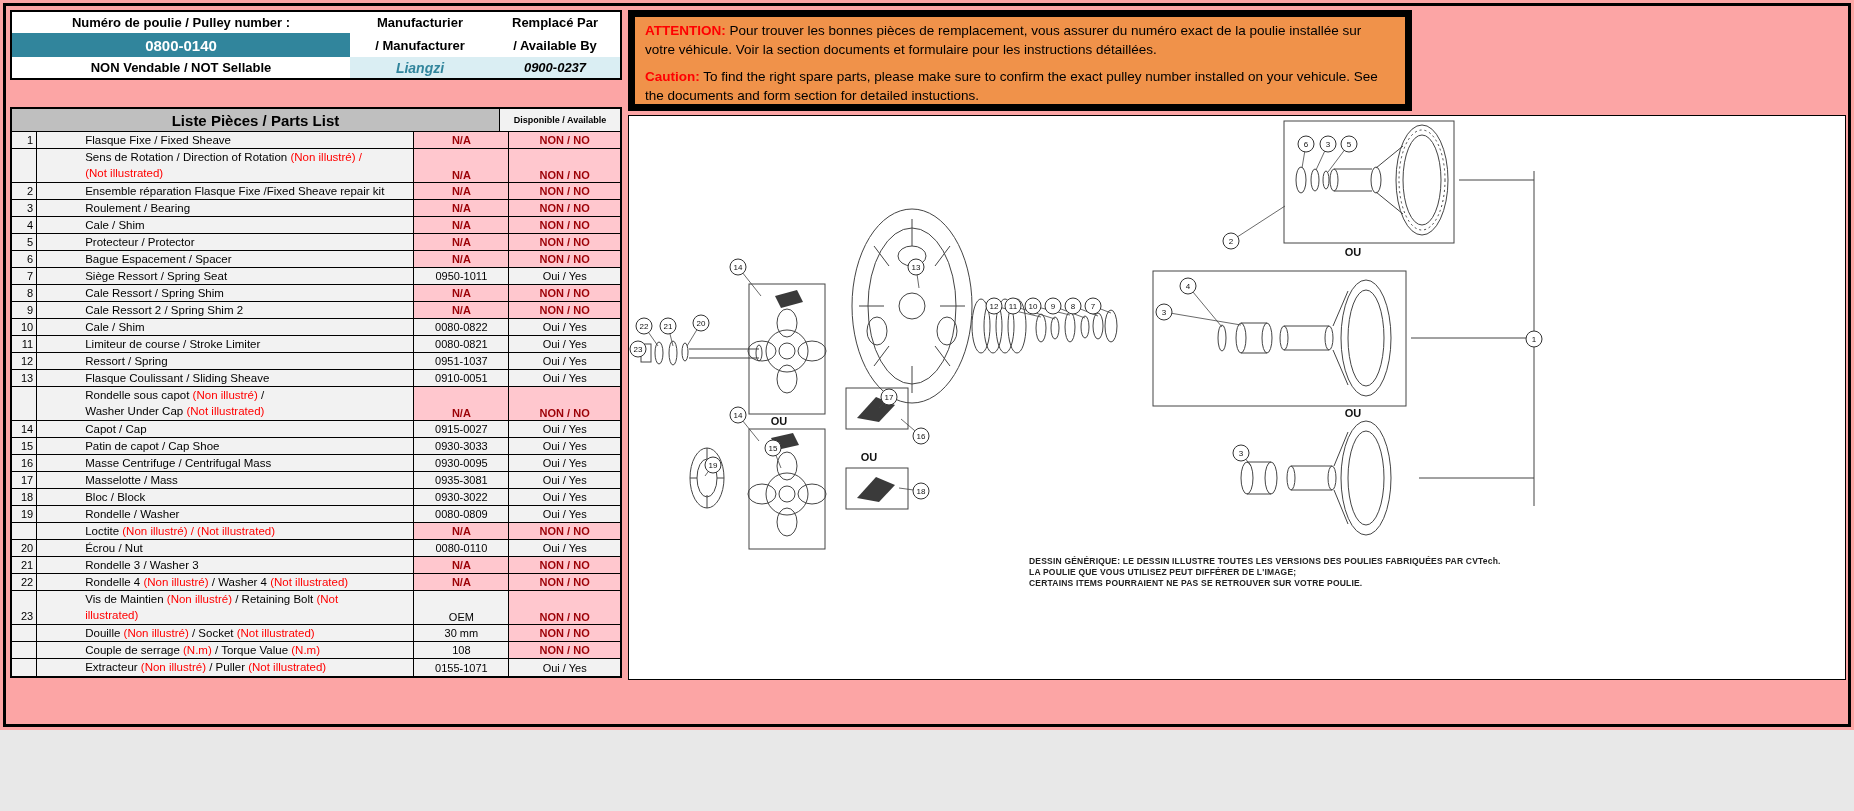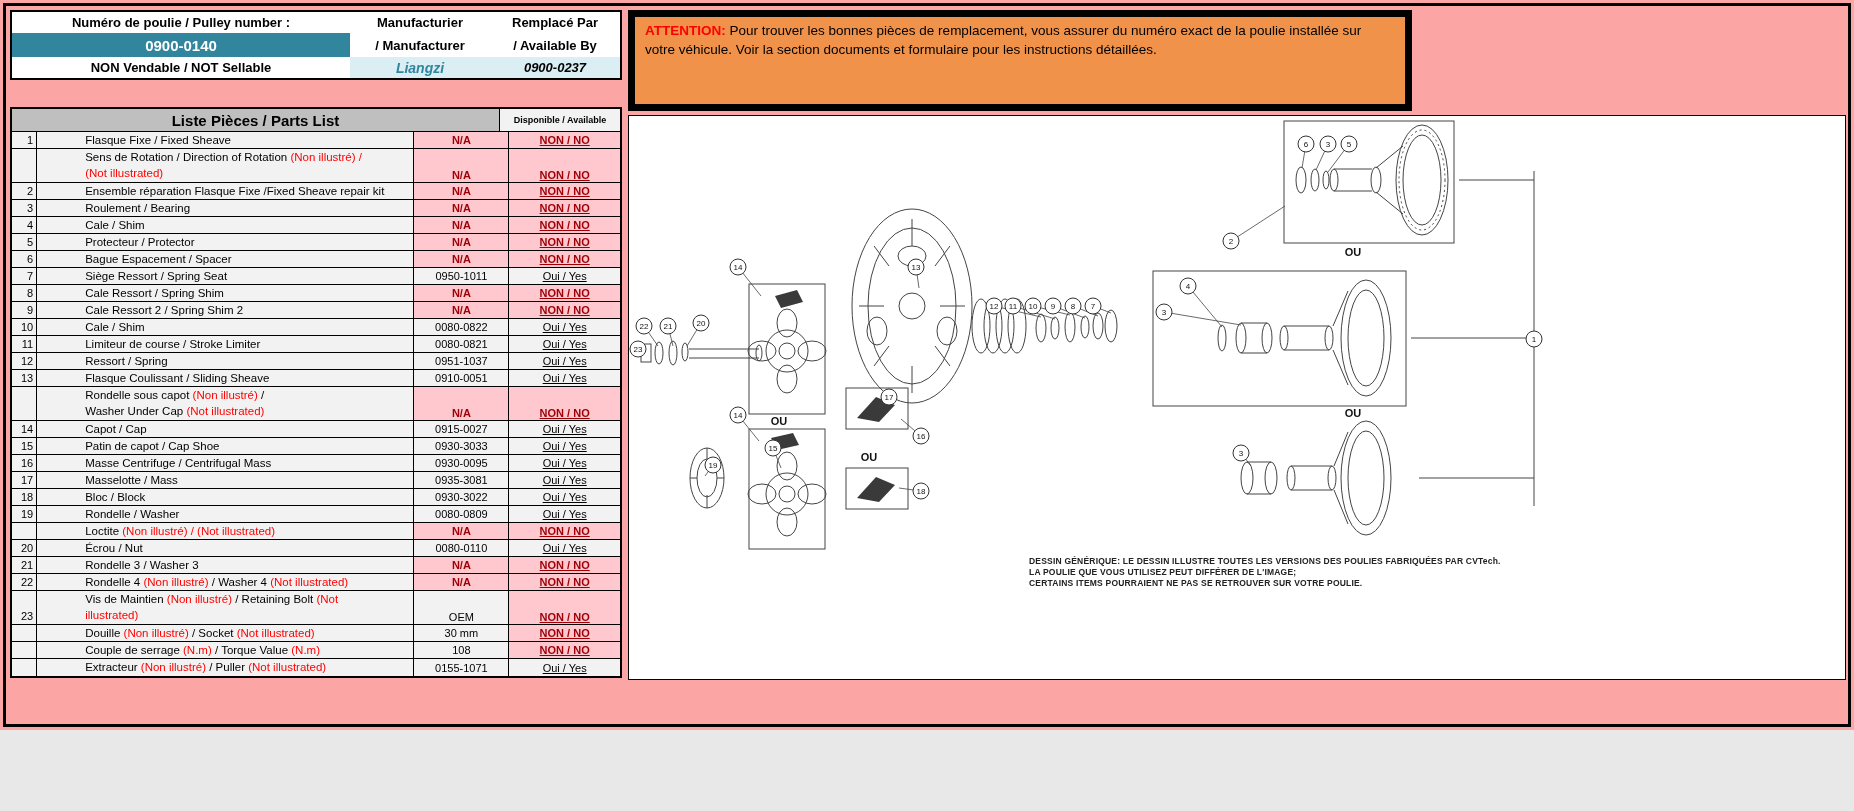--- a/index.html
+++ b/index.html
@@ -58,21 +58,21 @@
   .cname {
     width:361px; border-right:1px solid #000; padding-left:4px; font-size:11.5px;
     color:#000; line-height:16px; display:block;margin-left:44px;
   }
   .cpart {
     width:103px; border-right:1px solid #000; text-align:center; font-size:11px;
     display:flex; align-items:center; justify-content:center; color:#000;
   }
   .cavail {
     width:120px; font-size:11px;
-    display:flex; align-items:center; justify-content:center; color:#000;text-decoration:underline;
+    display:flex; align-items:center; justify-content:center; color:#000;
   }
   .prow.tall .cpart, .prow.tall .cavail { align-items:flex-end; padding-bottom:1px; }
   .bad { background:#FFC7CE; color:#9C0006; font-weight:bold; }
   .red { color:#FF0000; }
 
   
   .diagram {
     position:absolute; left:628px; top:115px; width:1218px; height:565px;
     border:1px solid #000; background:#fff;
   }
@@ -85,31 +85,32 @@
 </head>
 <body>
 
 <div class="page">
 
   <div class="info">
     <div class="c">Numéro de poulie / Pulley number :</div>
     <div class="c">Manufacturier</div>
     <div class="c">Remplacé Par</div>
 
-    <div class="c teal-bar">0900-0140</div>
+    <div class="c teal-bar">0800-0140</div>
     <div class="c">/ Manufacturer</div>
     <div class="c">/ Available By</div>
 
     <div class="c">NON Vendable / NOT Sellable</div>
     <div class="c ltblue teal-text">Liangzi</div>
     <div class="c ltblue">0900-0237</div>
   </div>
 
   <div class="attention">
     <p><span class="redbold">ATTENTION:</span><span> Pour trouver les bonnes pièces de remplacement, vous assurer du numéro exact de la poulie installée sur votre véhicule. Voir la section documents et formulaire pour les instructions détaillées.</span></p>
+    <p><span class="redbold">Caution:</span><span> To find the right spare parts, please make sure to confirm the exact pulley number installed on your vehicule. See the documents and form section for detailed instuctions.</span></p>
   </div>
 
   <div class="ptable">
     <div class="pt-head">
       <div class="pt-title">Liste Pièces / Parts List</div>
       <div class="pt-availh">Disponible / Available</div>
     </div>
     <div id="rows">
         <div class="prow">
           <div class="cell cnum">1</div>

